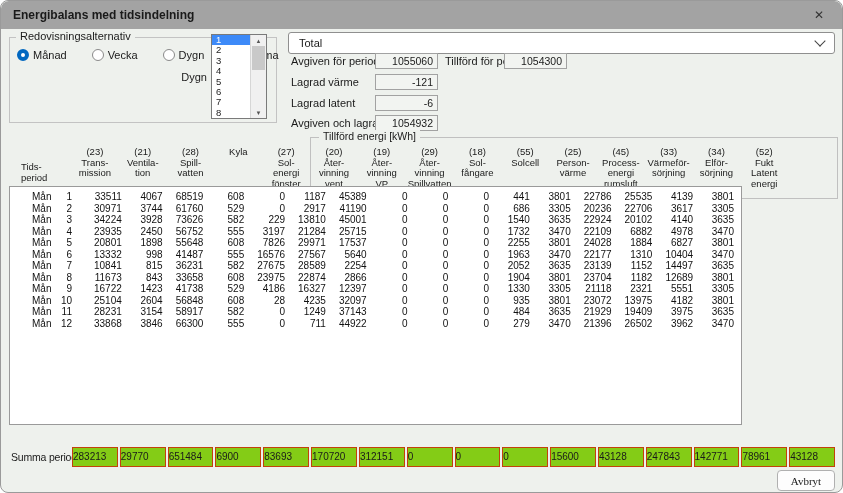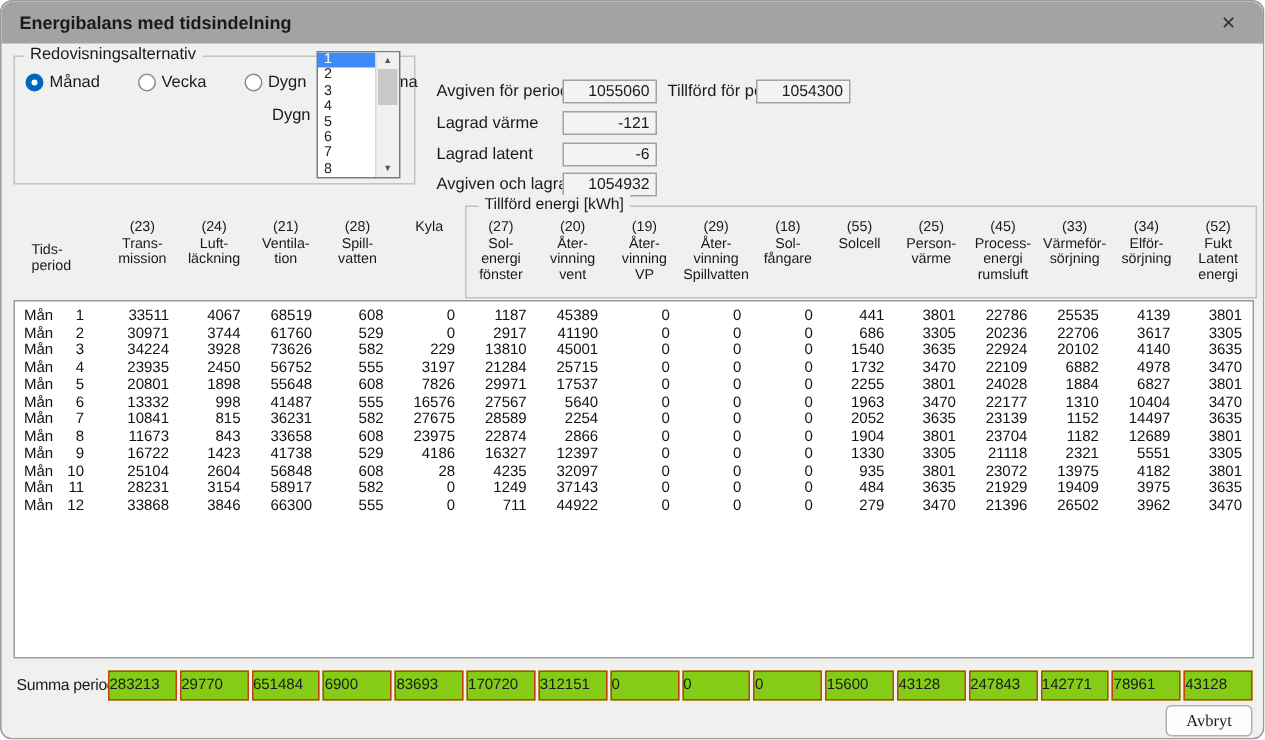--- a/index.html
+++ b/index.html
@@ -38,21 +38,21 @@
   
   .thead{position:absolute;left:8px;top:131px;width:827px;height:67px;}
   .gboxo{position:absolute;top:5px;bottom:0;border:1px solid #c0c0c0;}
   .gboxo .gb-label{top:-8px;left:8px;font-size:10.5px;}
   .g1{left:62px;width:239px;}
   .g2{left:301px;width:526px;}
   .hrow{position:absolute;left:0;top:12px;width:100%;display:grid;grid-template-columns:62px repeat(16,1fr);}
   .hcell{font-size:9.5px;line-height:10.5px;text-align:center;white-space:pre-line;padding-top:3px;}
   .hcell.c0{text-align:left;padding-left:12px;padding-top:18px;}
   
-  .tdata{position:absolute;left:8px;top:199px;width:827px;height:239px;box-sizing:border-box;background:#fff;border:1px solid #9a9a9a;padding-top:4px;overflow:hidden;}
+  .tdata{position:absolute;left:8px;top:185px;width:733px;height:239px;box-sizing:border-box;background:#fff;border:1px solid #9a9a9a;padding-top:4px;overflow:hidden;padding-left:16px;}
   .trow{display:grid;grid-template-columns:62px repeat(16,1fr);height:11.5px;}
   .cell{font-size:10px;line-height:11.5px;color:#111;}
   .cell.num{text-align:right;padding-right:7px;}
   .plabel{display:flex;padding-left:6px;}
   .pword{width:26px;}
   .pnum{width:14px;text-align:right;}
   
   .summary{position:absolute;left:8px;top:446px;width:827px;height:20px;display:grid;grid-template-columns:62px repeat(16,1fr);}
   .sumlabel{font-size:10.5px;line-height:20px;padding-left:2px;white-space:nowrap;letter-spacing:-0.2px;}
   .sumbox{box-sizing:border-box;border:1px solid #c2410c;background:#84cc16;margin:0 1px;font-size:10px;line-height:17px;text-align:left;padding-right:6px;}
@@ -102,20 +102,24 @@
         <div class="lbitem">7</div>
         <div class="lbitem">8</div>
       </div>
     <div class="lb-scroll">
       <span class="sb-arrow up">▲</span>
       <span class="sb-thumb"></span>
       <span class="sb-arrow down">▼</span>
     </div>
   </div>
 
+  <div class="combo">
+    <span>Total</span>
+    <span class="chev"></span>
+  </div>
 
   <span class="flabel" style="left:290px;top:54px;">Avgiven för perioden</span>
   <span class="valbox" style="left:374px;top:52px;">1055060</span>
   <span class="flabel" style="left:444px;top:54px;">Tillförd för perioden</span>
   <span class="valbox" style="left:503px;top:52px;">1054300</span>
 
   <span class="flabel" style="left:290px;top:75px;">Lagrad värme</span>
   <span class="valbox" style="left:374px;top:73px;">-121</span>
 
   <span class="flabel" style="left:290px;top:96px;">Lagrad latent</span>
@@ -127,23 +131,20 @@
   <div class="thead">
     <div class="gboxo g2">
       <span class="gb-label">Tillförd energi [kWh]</span>
     </div>
     <div class="hrow">
         <div class="hcell c0">Tids-
 period</div>
         <div class="hcell">(23)
 Trans-
 mission</div>
-        <div class="hcell">(24)
-Luft-
-läckning</div>
         <div class="hcell">(21)
 Ventila-
 tion</div>
         <div class="hcell">(28)
 Spill-
 vatten</div>
         <div class="hcell">Kyla</div>
         <div class="hcell">(27)
 Sol-
 energi

